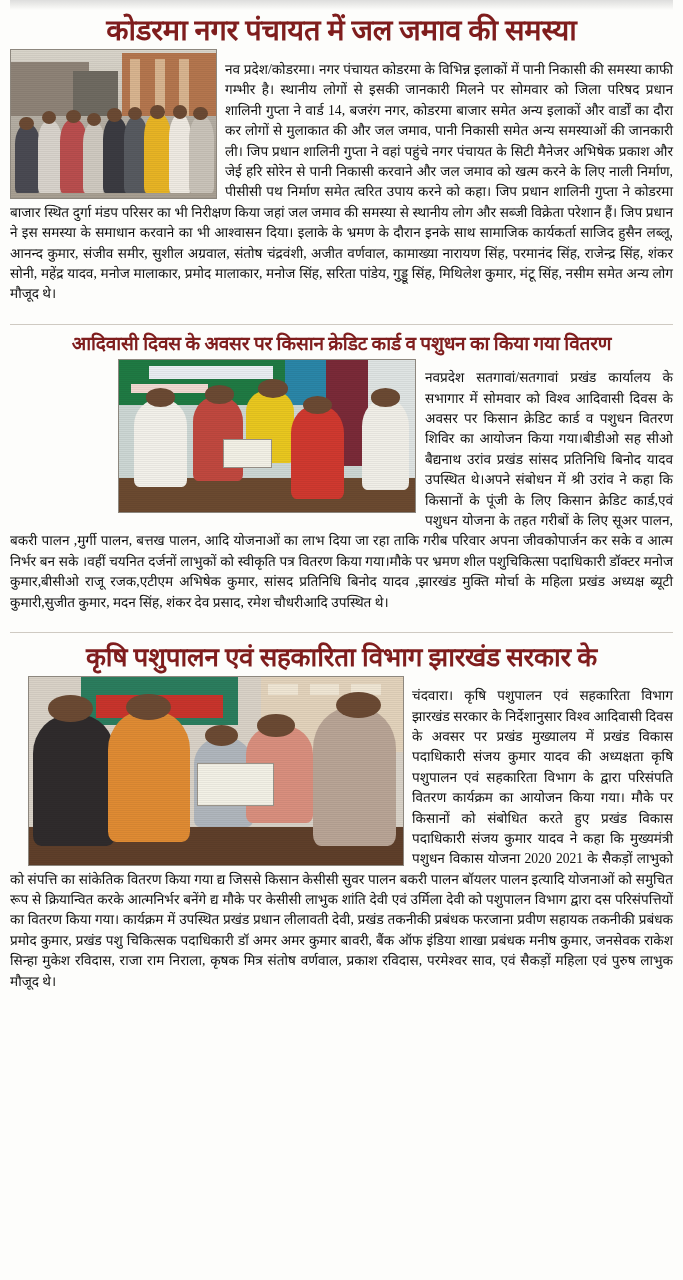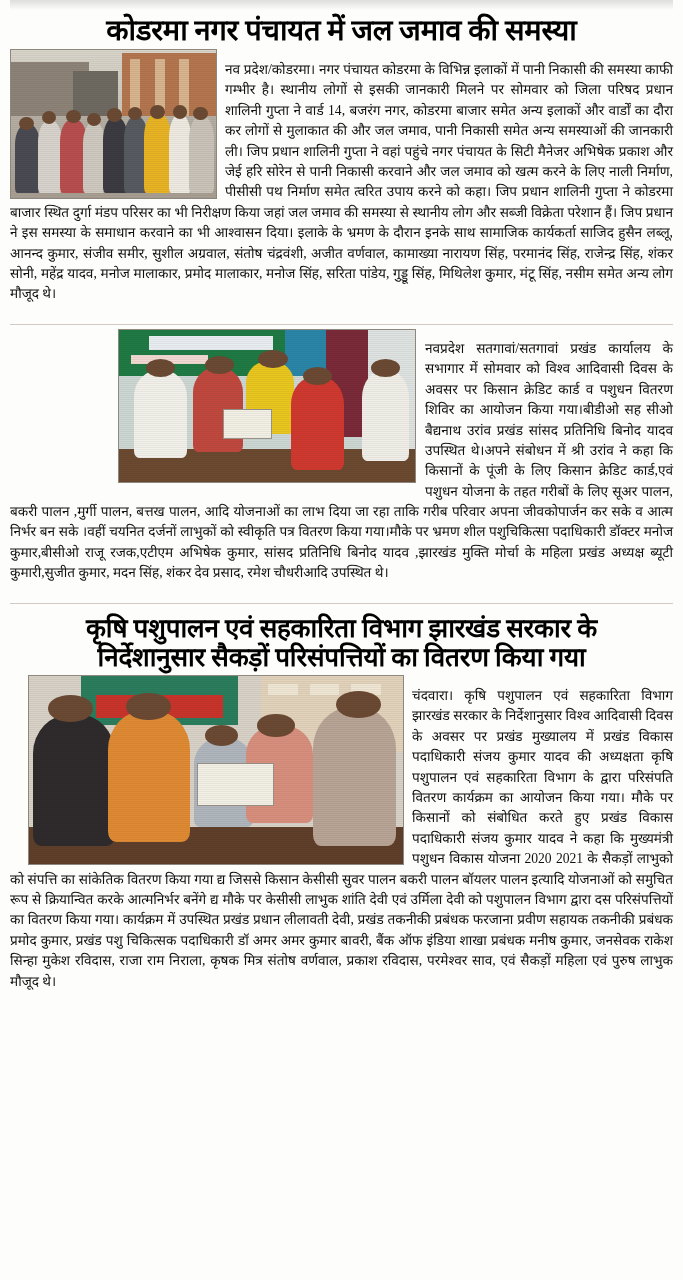--- a/index.html
+++ b/index.html
@@ -38,21 +38,21 @@
 
   .article { position: relative; }
 
   h1.headline {
     font-family: "Liberation Serif", "DejaVu Serif", serif;
     font-weight: bold;
     text-align: center;
     margin: 0;
     line-height: 1.12;
     letter-spacing: -0.2px;
-    color: #000000;
+    color: #7f1d1d;
   }
   .headline-xl { font-size: 29px; padding-top: 14px; }
   .headline-lg { font-size: 26px; padding-top: 10px; }
   .headline-md { font-size: 19px; padding-top: 8px; }
 
   h2.subhead {
     font-family: "Liberation Serif", "DejaVu Serif", serif;
     font-weight: bold;
     text-align: center;
     font-size: 15.5px;
@@ -156,20 +156,21 @@
     <p class="body-text">
       <b class="lead">नव प्रदेश/कोडरमा।</b>
       <span>नगर पंचायत कोडरमा के विभिन्न इलाकों में पानी निकासी की समस्या काफी गम्भीर है। स्थानीय लोगों से इसकी जानकारी मिलने पर सोमवार को जिला परिषद प्रधान शालिनी गुप्ता ने वार्ड 14, बजरंग नगर, कोडरमा बाजार समेत अन्य इलाकों और वार्डों का दौरा कर लोगों से मुलाकात की और जल जमाव, पानी निकासी समेत अन्य समस्याओं की जानकारी ली। जिप प्रधान शालिनी गुप्ता ने वहां पहुंचे नगर पंचायत के सिटी मैनेजर अभिषेक प्रकाश और जेई हरि सोरेन से पानी निकासी करवाने और जल जमाव को खत्म करने के लिए नाली निर्माण, पीसीसी पथ निर्माण समेत त्वरित उपाय करने को कहा। जिप प्रधान शालिनी गुप्ता ने कोडरमा बाजार स्थित दुर्गा मंडप परिसर का भी निरीक्षण किया जहां जल जमाव की समस्या से स्थानीय लोग और सब्जी विक्रेता परेशान हैं। जिप प्रधान ने इस समस्या के समाधान करवाने का भी आश्वासन दिया। इलाके के भ्रमण के दौरान इनके साथ सामाजिक कार्यकर्ता साजिद हुसैन लब्लू, आनन्द कुमार, संजीव समीर, सुशील अग्रवाल, संतोष चंद्रवंशी, अजीत वर्णवाल, कामाख्या नारायण सिंह, परमानंद सिंह, राजेन्द्र सिंह, शंकर सोनी, महेंद्र यादव, मनोज मालाकार, प्रमोद मालाकार, मनोज सिंह, सरिता पांडेय, गुड्डू सिंह, मिथिलेश कुमार, मंटू सिंह, नसीम समेत अन्य लोग मौजूद थे।</span>
     </p>
     <div class="clear"></div>
   </div>
 
   <div class="article" style="margin-top:6px;">
     <hr class="rule">
 
+    <h1 class="headline headline-md">आदिवासी दिवस के अवसर पर किसान क्रेडिट कार्ड व पशुधन का किया गया वितरण</h1>
 
     <div class="photo center" style="width:296px;height:152px;margin-left:108px;">
       <div class="scene">
         <div class="wall" style="top:0;height:100%;background:#cdd7d4;"></div>
         <div class="banner" style="left:0;top:0;width:56%;height:30%;background:#1f7a43;"></div>
         <div class="banner2" style="left:10%;top:4%;width:42%;height:9%;background:#e9eef2;"></div>
         <div class="banner2" style="left:4%;top:16%;width:26%;height:6%;background:#f2d9d2;"></div>
         <div class="banner" style="left:56%;top:0;width:14%;height:30%;background:#2a86a8;"></div>
         <div class="curtain" style="left:70%;top:0;width:14%;height:70%;background:#7a2a38;"></div>
         <div class="wall" style="left:84%;top:0;width:16%;height:100%;background:#dfe4e3;"></div>
@@ -194,21 +195,20 @@
       <span>प्रखंड कार्यालय के सभागार में सोमवार को विश्व आदिवासी दिवस के अवसर पर किसान क्रेडिट कार्ड व पशुधन वितरण शिविर का आयोजन किया गया।बीडीओ सह सीओ बैद्यनाथ उरांव प्रखंड सांसद प्रतिनिधि बिनोद यादव उपस्थित थे।अपने संबोधन में श्री उरांव ने कहा कि किसानों के पूंजी के लिए किसान क्रेडिट कार्ड,एवं पशुधन योजना के तहत गरीबों के लिए सूअर पालन, बकरी पालन ,मुर्गी पालन, बत्तख पालन, आदि योजनाओं का लाभ  दिया जा रहा ताकि गरीब परिवार अपना जीवकोपार्जन कर सके व आत्म निर्भर बन सके ।वहीं चयनित दर्जनों लाभुकों को स्वीकृति पत्र वितरण किया गया।मौके पर भ्रमण शील पशुचिकित्सा पदाधिकारी डॉक्टर मनोज कुमार,बीसीओ राजू रजक,एटीएम अभिषेक कुमार, सांसद प्रतिनिधि बिनोद यादव ,झारखंड मुक्ति मोर्चा के महिला प्रखंड अध्यक्ष ब्यूटी कुमारी,सुजीत कुमार, मदन सिंह, शंकर देव प्रसाद, रमेश चौधरीआदि उपस्थित थे।</span>
     </p>
     <div class="clear"></div>
   </div>
 
   <div class="article" style="margin-top:2px;">
     <hr class="rule">
 
     <h1 class="headline headline-lg">
       <span>कृषि पशुपालन एवं सहकारिता विभाग झारखंड सरकार के</span><br>
-      <span>निर्देशानुसार सैकड़ों परिसंपत्तियों का वितरण किया गया</span>
     </h1>
 
     <div class="photo left" style="width:374px;height:188px;margin-left:18px;">
       <div class="scene">
         <div class="wall" style="top:0;height:100%;background:#d9d2c7;"></div>
         <div class="banner" style="left:14%;top:0;width:42%;height:26%;background:#2b7d5e;"></div>
         <div class="banner2" style="left:18%;top:10%;width:34%;height:12%;background:#c8342c;"></div>
         <div class="bldg" style="left:62%;top:0;width:38%;height:40%;background:#e3d3bc;"></div>
         <div class="bldg" style="left:64%;top:4%;width:8%;height:6%;background:#f0e6d4;"></div>
         <div class="bldg" style="left:75%;top:4%;width:8%;height:6%;background:#f0e6d4;"></div>

